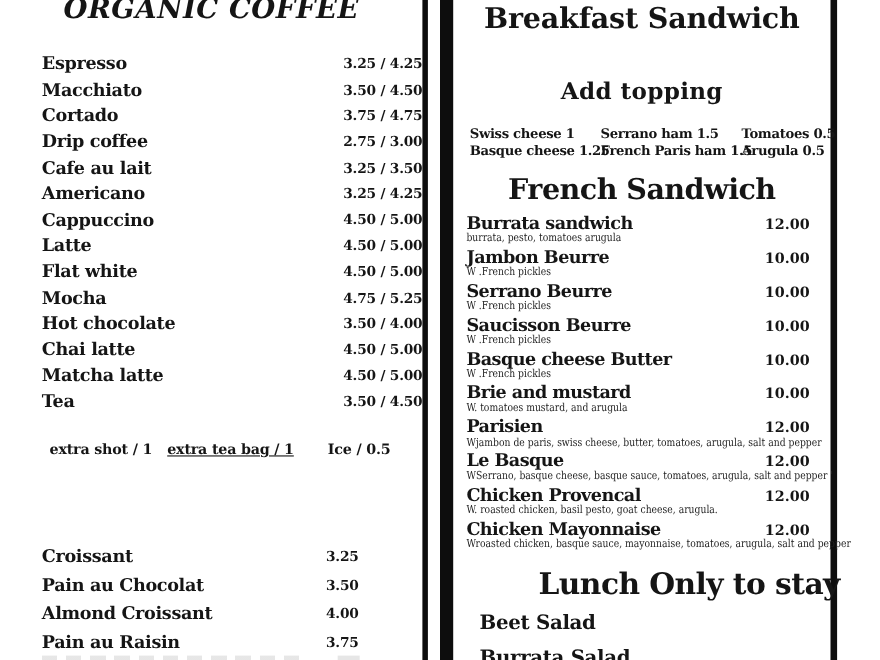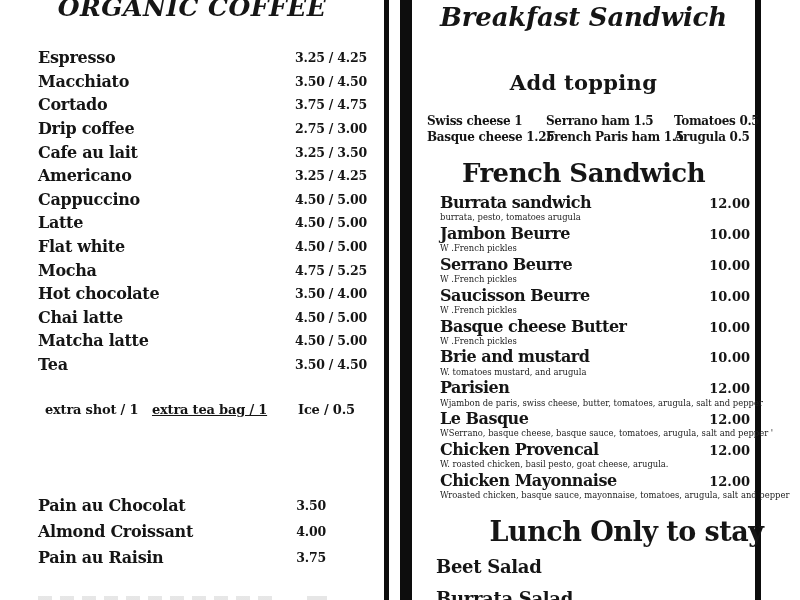--- a/index.html
+++ b/index.html
@@ -7,49 +7,49 @@
           font-family:"DejaVu Serif","Liberation Serif",serif;color:#151515;}
 
   
   #left{position:absolute;left:0;top:0;width:389px;height:600px;box-sizing:border-box;
         background:#fff;border-right:5px solid #0d0d0d;}
   .ititle{position:absolute;left:0;width:100%;text-align:center;margin:0;
           font-style:italic;font-weight:bold;font-size:25px;letter-spacing:.5px;white-space:nowrap;}
   .coffee-title{top:-7px;}
   .baking-title{top:448px;}
   .coffee-list{position:absolute;top:46px;left:0;right:0;}
-  .coffee-list .row{height:23.6px;display:flex;align-items:center;padding-left:38px;padding-right:17px;}
+  .coffee-list .row{height:23.6px;display:flex;align-items:center;padding-left:38px;padding-right:0;}
   .iname{font-weight:bold;font-size:16px;letter-spacing:-.3px;flex:1;white-space:nowrap;}
   .iprice{font-weight:bold;font-size:12.5px;letter-spacing:-.2px;white-space:nowrap;}
   .extras{position:absolute;top:402px;left:0;right:0;height:18px;font-weight:bold;font-size:13px;}
   .ex{position:absolute;white-space:nowrap;letter-spacing:-.2px;}
   .ex1{left:45px;} .ex2{left:152px;text-decoration:underline;} .ex3{left:298px;}
   .baking-list{position:absolute;top:492px;left:0;right:0;}
   .baking-list .row{height:26px;display:flex;align-items:center;padding-left:38px;}
   .baking-list .iprice{width:60px;text-align:right;margin-right:58px;flex:none;}
   .baking-list .iname{flex:1;}
   .cutoff{position:absolute;top:596px;left:38px;width:240px;height:4px;opacity:.12;
           background:repeating-linear-gradient(90deg,#333 0 14px,transparent 14px 22px);}
   .cutoff-price{position:absolute;top:596px;left:307px;width:20px;height:4px;opacity:.12;background:#333;}
 
   
   #right{position:absolute;left:400px;top:0;width:361px;height:600px;box-sizing:border-box;
          background:#fff;border-left:12px solid #0d0d0d;border-right:6px solid #0d0d0d;}
   .btitle{position:absolute;top:2px;left:0;width:100%;margin:0;text-align:center;
-          font-style:italic;font-weight:bold;font-size:26px;letter-spacing:-.2px;white-space:nowrap;}
+          font-weight:bold;font-size:26px;letter-spacing:-.2px;white-space:nowrap;}
   .bf-item{position:absolute;top:42px;left:15px;font-weight:bold;font-size:16px;letter-spacing:-.5px;white-space:nowrap;}
   .bf-price{margin-left:16px;font-size:15px;}
   .add-top{position:absolute;top:70px;left:0;width:100%;margin:0;text-align:center;
            font-weight:bold;font-size:21px;letter-spacing:.3px;}
   .topping-table{position:absolute;top:114px;left:15px;right:6px;}
   .t-row{display:grid;grid-template-columns:119px 128px auto;height:15.5px;}
   .tc{font-weight:bold;font-size:12px;letter-spacing:-.3px;white-space:nowrap;}
   .frtitle{position:absolute;top:158px;left:0;width:100%;margin:0;text-align:center;
            font-weight:bold;font-size:26px;letter-spacing:-.5px;white-space:nowrap;}
-  .fr-list{position:absolute;top:193px;left:12px;right:5px;margin-left:16px;}
+  .fr-list{position:absolute;top:193px;left:12px;right:19px;}
   .f-item{height:30.9px;}
   .f-head{display:flex;align-items:baseline;height:18.2px;}
   .f-name{flex:1;font-weight:bold;font-size:16px;letter-spacing:-.5px;white-space:nowrap;}
   .f-price{font-weight:bold;font-size:13px;white-space:nowrap;}
   .f-desc{font-size:10px;height:12.7px;white-space:nowrap;transform:scaleX(.84);transform-origin:0 50%;color:#232323;}
   .lunch-title{position:absolute;top:516px;left:0;width:100%;margin:0;text-align:center;
                font-weight:bold;font-size:27px;letter-spacing:-.5px;white-space:nowrap;padding-left:43px;}
   .lunch-list{position:absolute;top:556px;left:24px;right:10px;}
   .l-item{font-weight:bold;font-size:18px;letter-spacing:-.3px;margin-bottom:11px;white-space:nowrap;}
 </style>
@@ -137,20 +137,24 @@
 
     <div class="extras">
       <span class="ex ex1">extra shot / 1</span>
       <span class="ex ex2">extra tea bag / 1</span>
       <span class="ex ex3">Ice / 0.5</span>
     </div>
 
 
     <div class="baking-list">
 
+        <div class="row">
+          <span class="iname">Croissant</span>
+          <span class="iprice">3.25</span>
+        </div>
 
         <div class="row">
           <span class="iname">Pain au Chocolat</span>
           <span class="iprice">3.50</span>
         </div>
 
         <div class="row">
           <span class="iname">Almond Croissant</span>
           <span class="iprice">4.00</span>
         </div>

